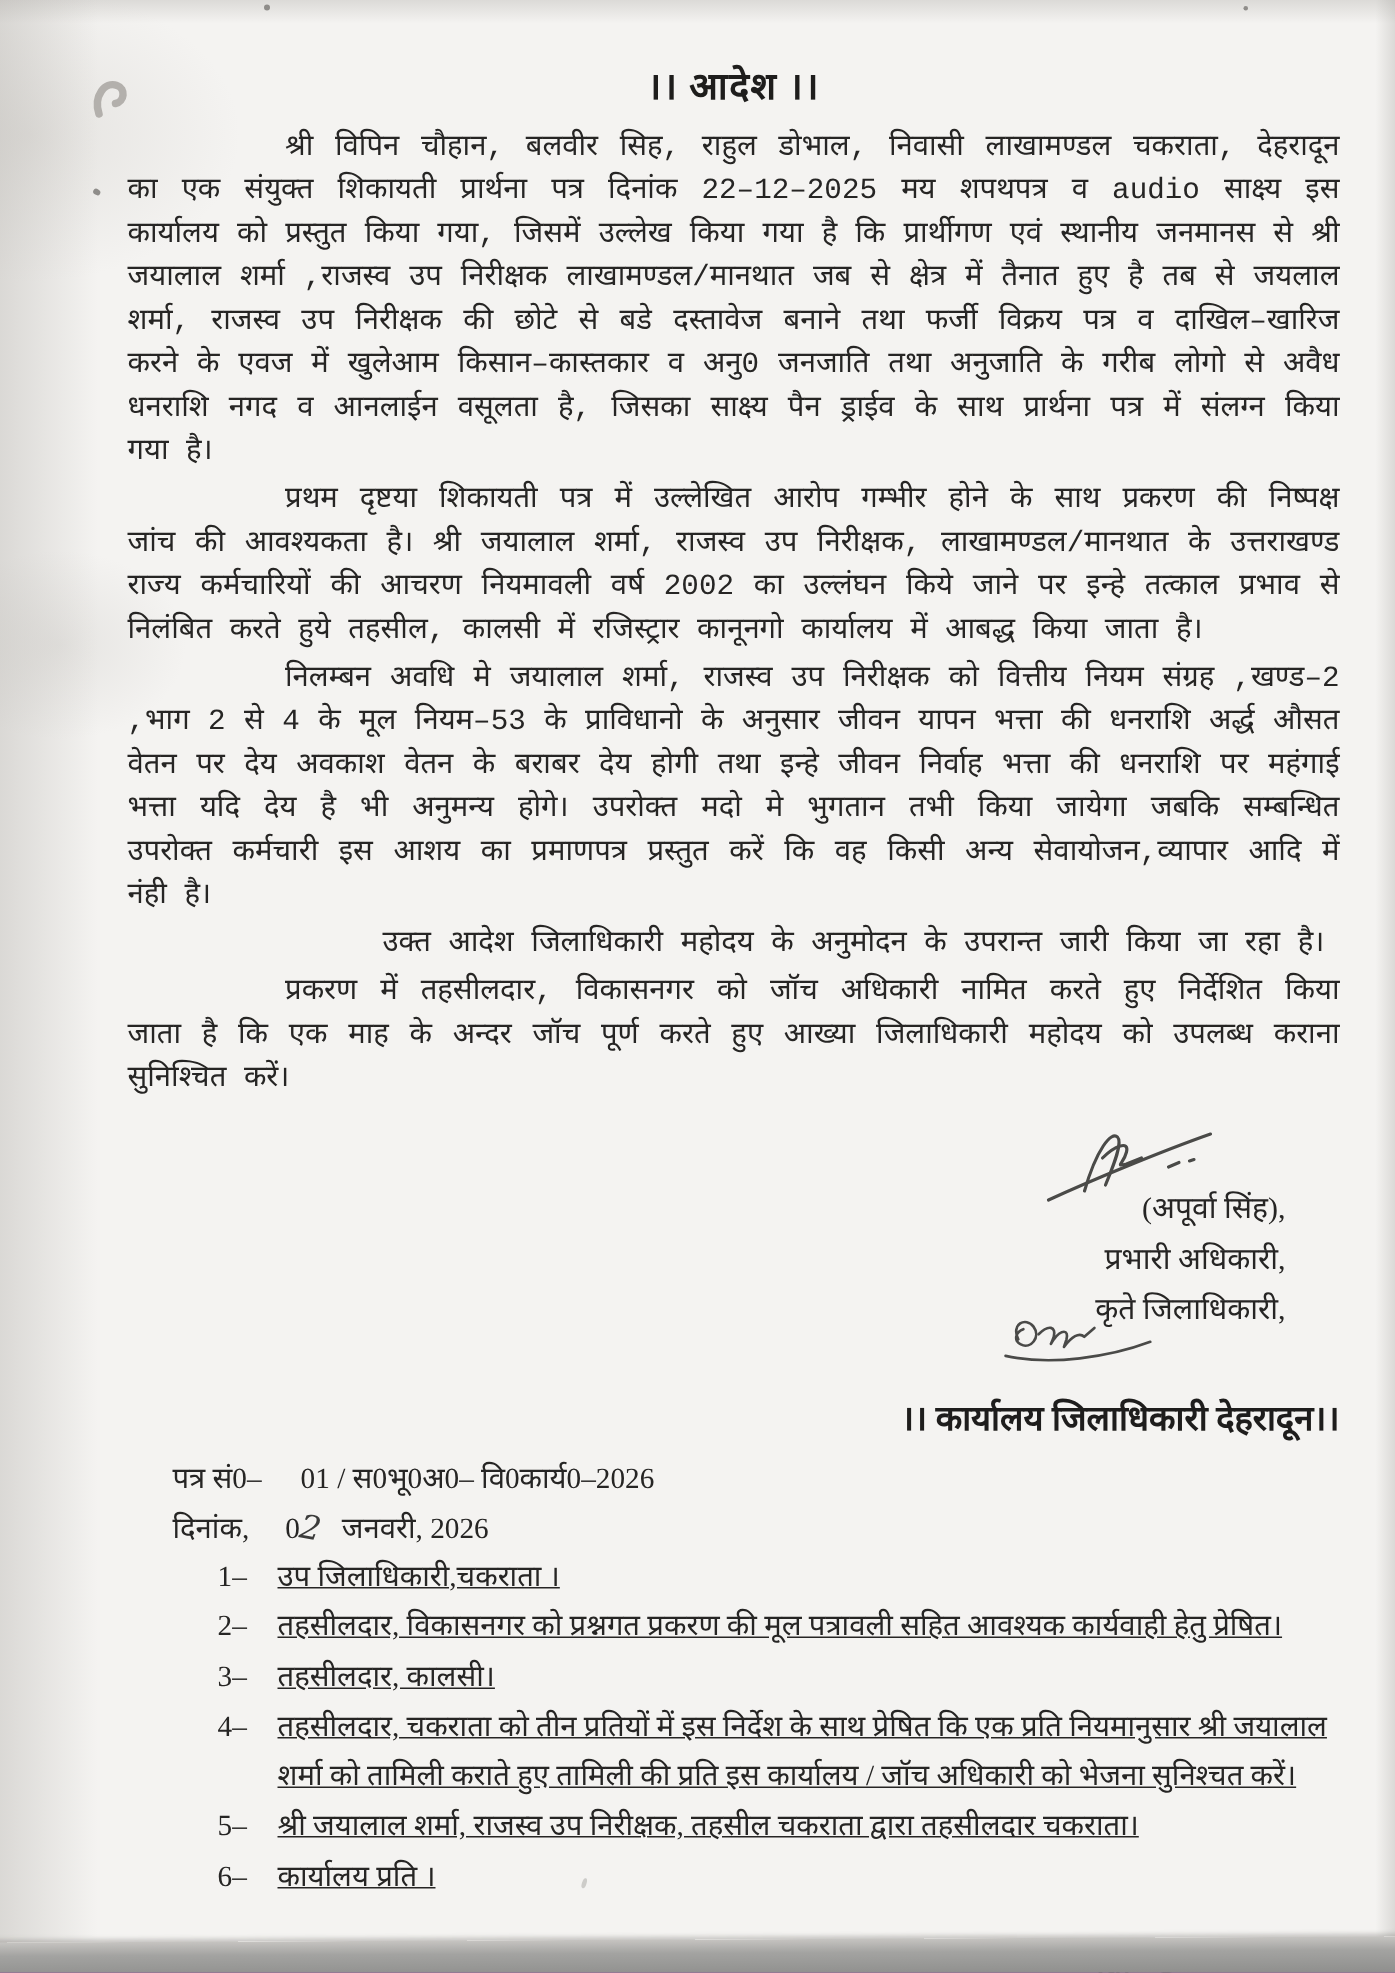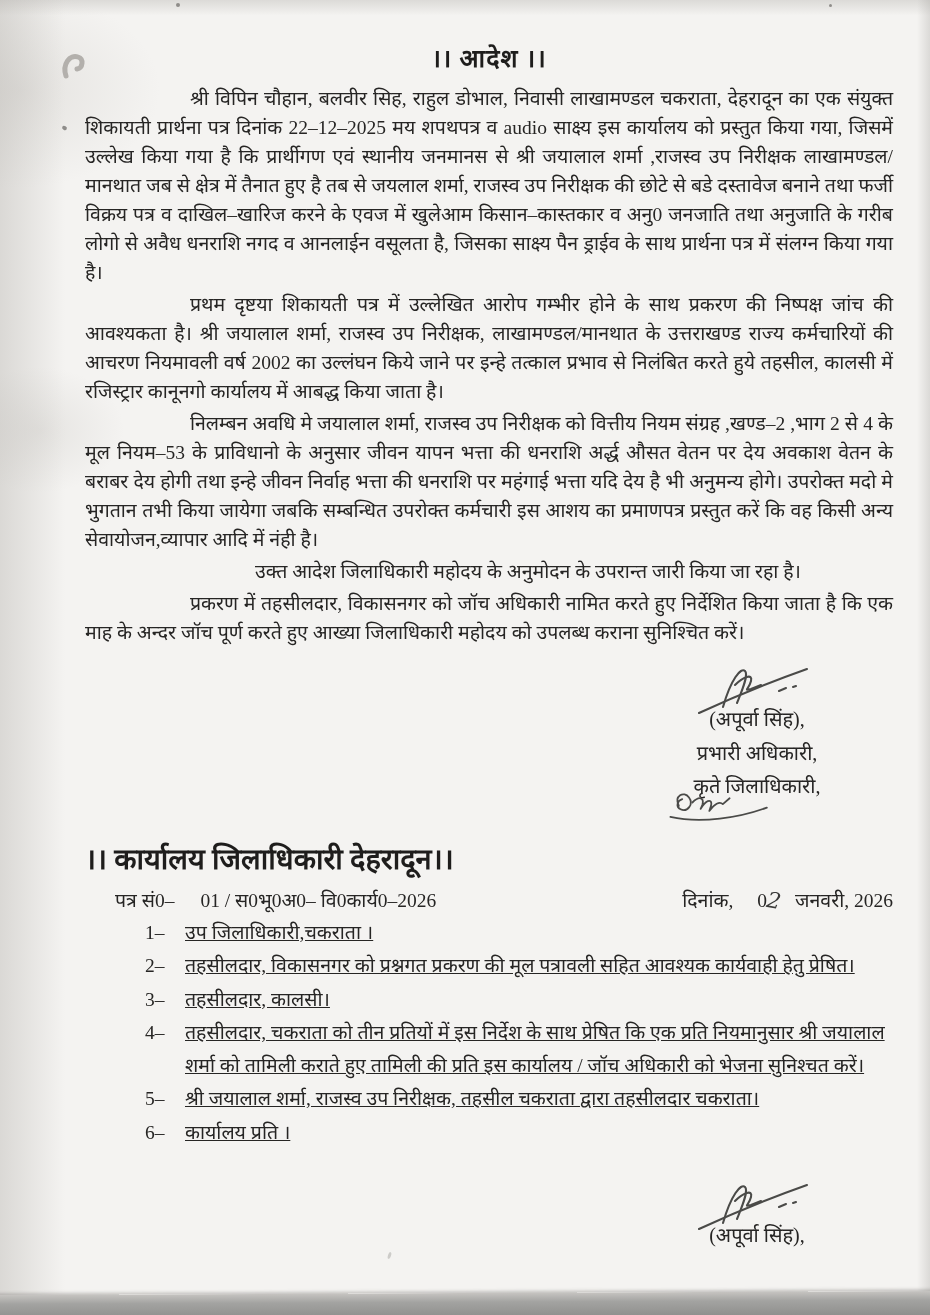--- a/index.html
+++ b/index.html
@@ -24,36 +24,36 @@
       radial-gradient(200px 140px at 20px 90px,rgba(200,197,192,.35),rgba(200,197,192,0) 70%);
   }
   .content{
     position:absolute;left:85px;top:44px;width:808px;
     font-size:19.5px;line-height:29px;
   }
   .order-title{
     text-align:center;font-size:25px;font-weight:bold;
     letter-spacing:1px;margin:0 0 10px 0;line-height:30px;color:#1e1d1c;
   }
-  p.para{margin:0 0 3px 0;text-align:justify;text-indent:105px;}
+  p.para{margin:0 0 3px 0;text-align:justify;text-indent:105px;font-family:Liberation Mono, monospace;}
   p.para.p-last{text-indent:170px;text-align:left;}
   .sig-block{
-    width:200px;margin:14px 36px 0 auto;text-align:center;
+    width:200px;margin:14px 36px 0 auto;text-align:right;
     font-size:20px;line-height:33.5px;position:relative;
   }
   .sig-line{display:block;}
   .scribble-top{display:block;margin:0 auto -14px 36px;}
   .scribble-bottom{position:absolute;left:10px;bottom:-24px;}
   .office-title{
-    text-align:left;font-size:29px;font-weight:bold;
+    text-align:right;font-size:23px;font-weight:bold;
     margin:40px 0 10px 0;line-height:30px;color:#1e1d1c;
   }
   .ref-row{
     display:flex;justify-content:space-between;align-items:baseline;
-    padding-left:30px;margin:0;line-height:32px;
+    padding-left:30px;margin:0;line-height:32px;flex-direction:column;
   }
   .ref-gap{display:inline-block;width:26px;}
   .date-cell{white-space:nowrap;}
   .date-gap{display:inline-block;width:24px;}
   .hand-digit{
     display:inline-block;font-family:"DejaVu Serif",serif;font-style:italic;
     transform:rotate(10deg) translateY(1px);font-size:22px;color:#3b3b3a;
     margin:0 14px 0 0;
   }
   .copy-intro{padding-left:30px;line-height:32px;margin:0 0 6px 0;}

